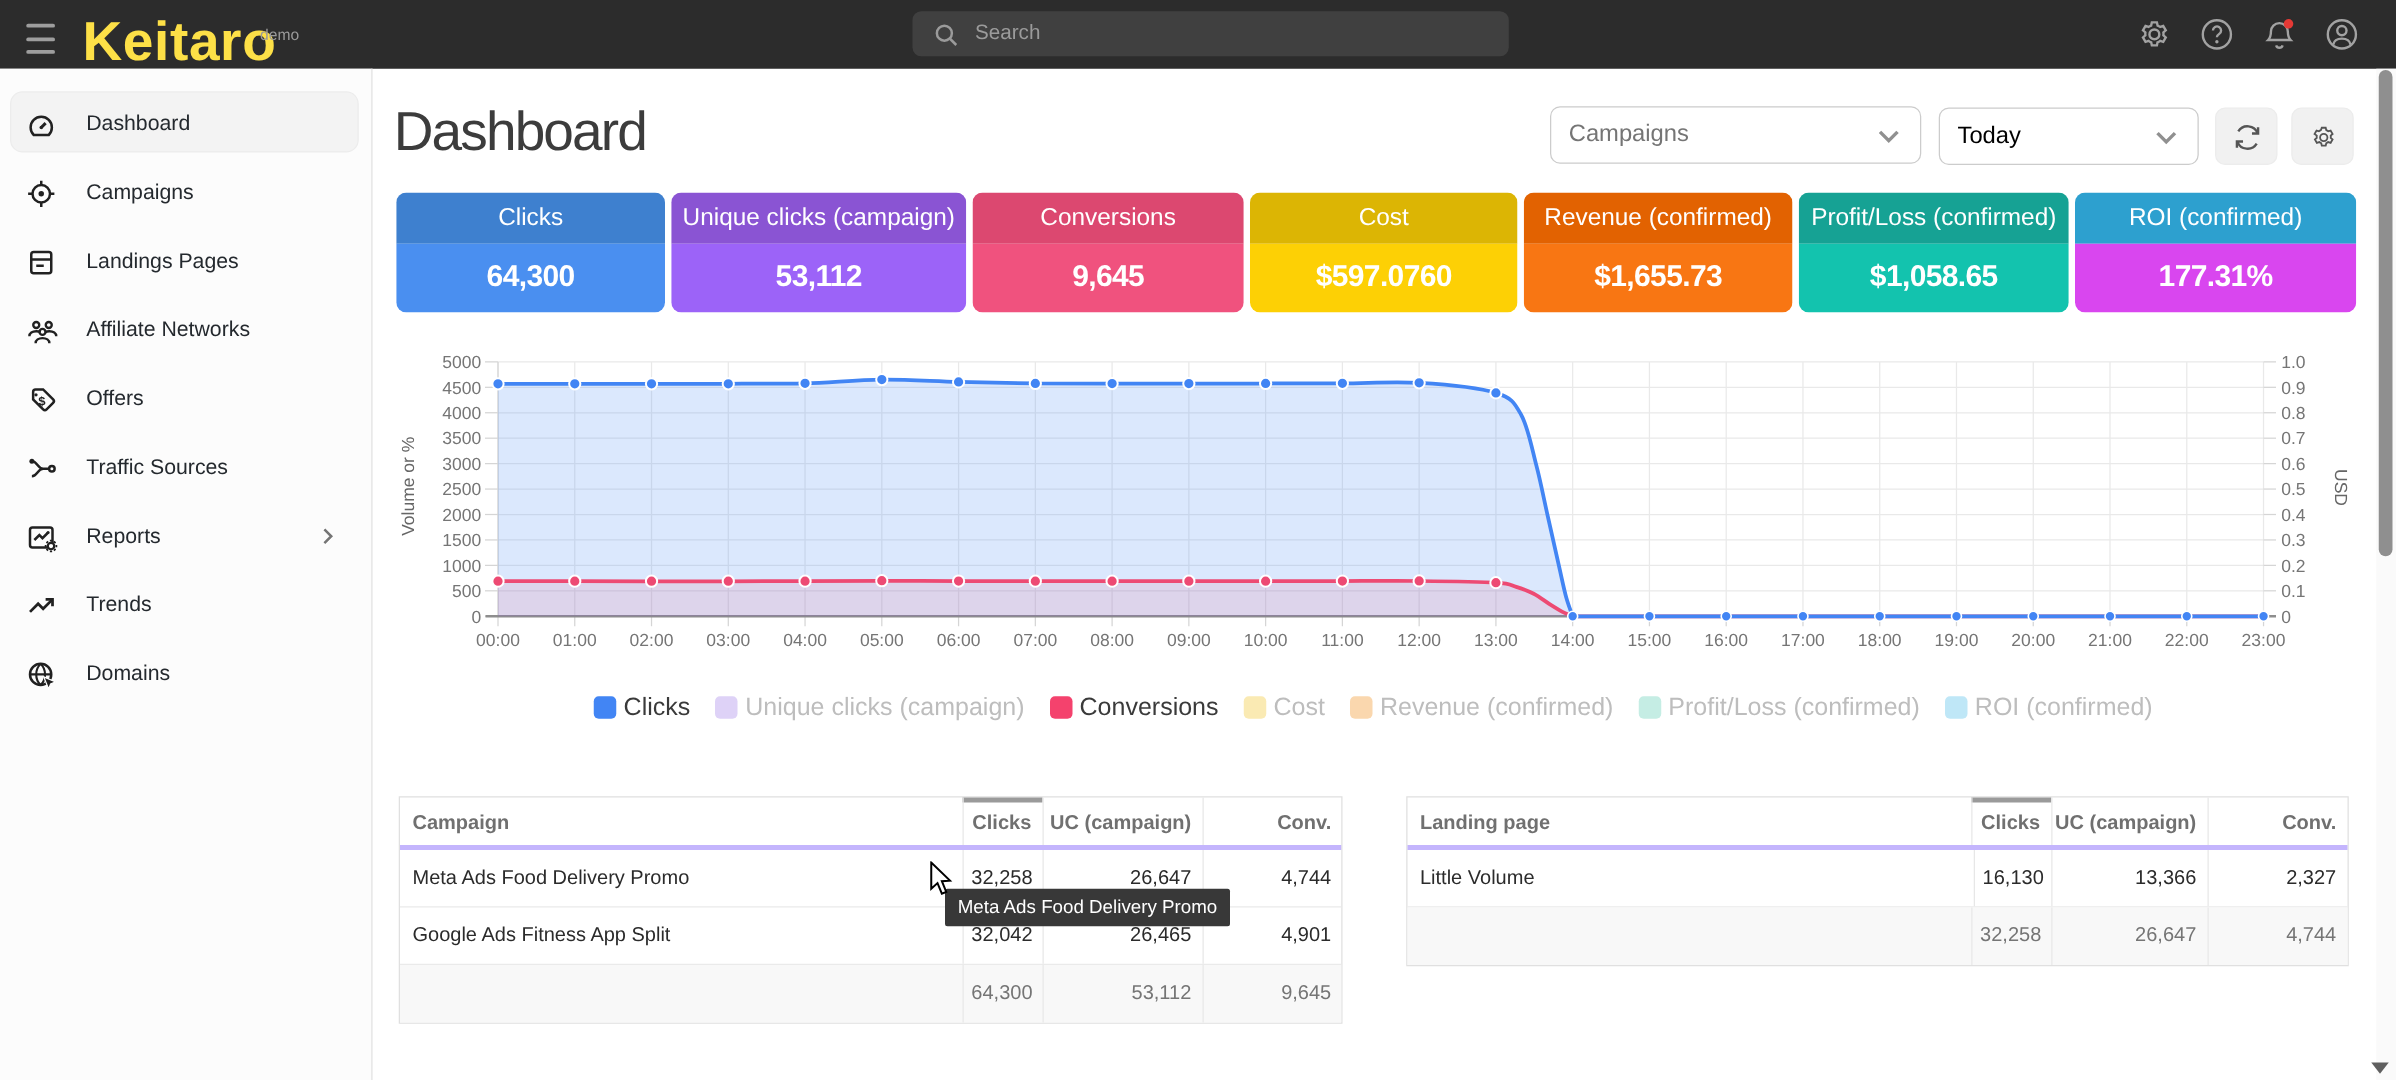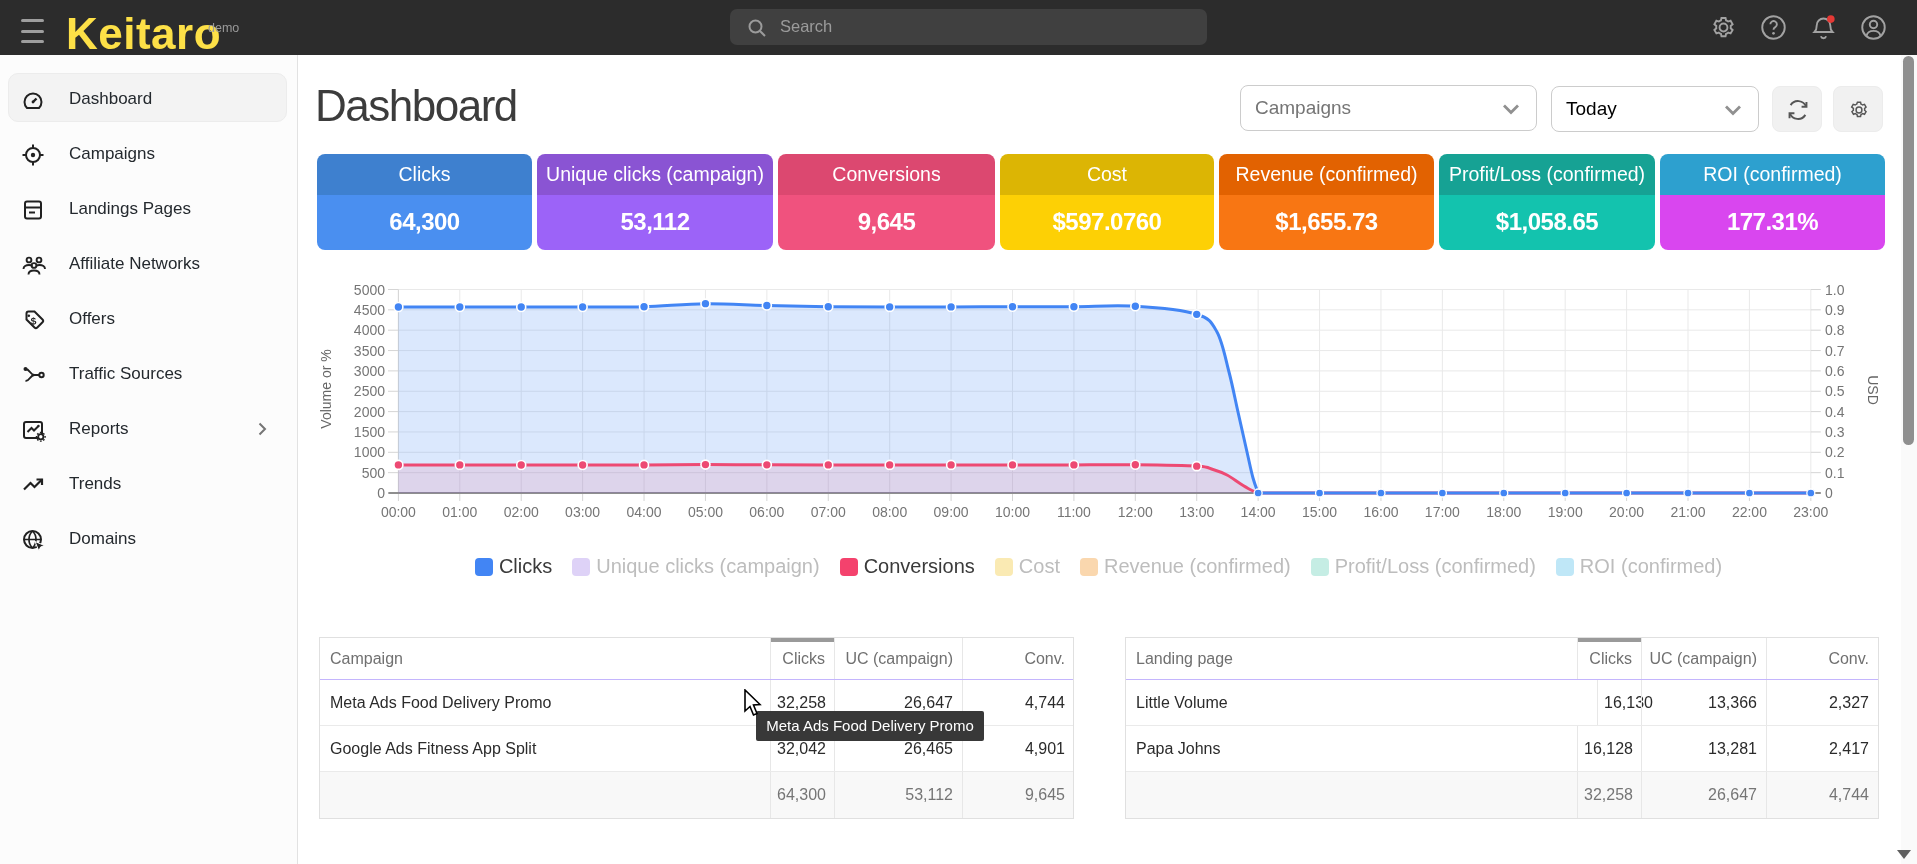--- a/index.html
+++ b/index.html
@@ -31,21 +31,21 @@
 .select .txt { position:absolute; left:14px; top:11px; font-size:19px; }
 .iconbtn { position:absolute; width:50px; height:46px; background:#f1f1f1; border:1px solid #ececec; border-radius:8px; top:86px; }
 
 
 .card { position:absolute; top:154px; height:96px; border-radius:8px; overflow:hidden; color:#fff; }
 .card .hd { height:41px; text-align:center; font-size:19.5px; line-height:41px; }
 .card .vl { height:55px; text-align:center; font-size:24px; font-weight:bold; line-height:53px; letter-spacing:-0.5px; }
 
 
 .tbl { position:absolute; top:637px; border:1px solid #e0e0e0; background:#fff; }
-.tbl .hrow { position:relative; height:42px; border-bottom:1px solid #c4b5fd; }
+.tbl .hrow { position:relative; height:42px; border-bottom:4px solid #c4b5fd;font-weight:bold; }
 .tbl .drow { position:relative; height:46px; border-bottom:1px solid #eaeaea; }
 .tbl .frow { position:relative; height:46px; background:#f8f8f8; }
 .cell { position:absolute; top:0; bottom:0; }
 .cell.num { text-align:right; }
 .hrow .cell { font-size:16px; color:#707070; line-height:42px; }
 .drow .cell { font-size:16px; color:#2b2b2b; line-height:46px; }
 .frow .cell { font-size:16px; color:#757575; line-height:46px; }
 .vb { border-left:1px solid #e7e7e7; }
 .sortbar { position:absolute; top:0; height:4px; background:#9a9a9a; }
 
@@ -440,29 +440,23 @@
 <div class="tbl" style="left:1125px; width:754px;">
   <div class="hrow">
     <div class="sortbar" style="left:451px; width:64px;"></div>
     <div class="cell" style="left:10px;">Landing page</div>
     <div class="cell num vb" style="left:451px; width:64px; padding-right:9px;">Clicks</div>
     <div class="cell num vb" style="left:515px; width:125px; padding-right:9px;">UC (campaign)</div>
     <div class="cell num vb" style="left:640px; width:113px; padding-right:10px;">Conv.</div>
   </div>
   <div class="drow">
     <div class="cell" style="left:10px;">Little Volume</div>
-    <div class="cell num vb" style="left:471px; width:64px; padding-right:8px;">16,130</div>
+    <div class="cell num vb" style="left:453px; width:64px; padding-right:8px;">16,130</div>
     <div class="cell num vb" style="left:515px; width:125px; padding-right:9px;">13,366</div>
     <div class="cell num vb" style="left:640px; width:113px; padding-right:10px;">2,327</div>
-  </div>
-  <div class="drow">
-    <div class="cell" style="left:10px;">Papa Johns</div>
-    <div class="cell num vb" style="left:451px; width:64px; padding-right:8px;">16,128</div>
-    <div class="cell num vb" style="left:515px; width:125px; padding-right:9px;">13,281</div>
-    <div class="cell num vb" style="left:640px; width:113px; padding-right:10px;">2,417</div>
   </div>
   <div class="frow">
     <div class="cell num vb" style="left:451px; width:64px; padding-right:8px;">32,258</div>
     <div class="cell num vb" style="left:515px; width:125px; padding-right:9px;">26,647</div>
     <div class="cell num vb" style="left:640px; width:113px; padding-right:10px;">4,744</div>
   </div>
 </div>
 
 <div id="tooltip">Meta Ads Food Delivery Promo</div>
 <svg class="abs" style="left:742px; top:689px; z-index:50;" width="26" height="30" viewBox="0 0 26 30">

